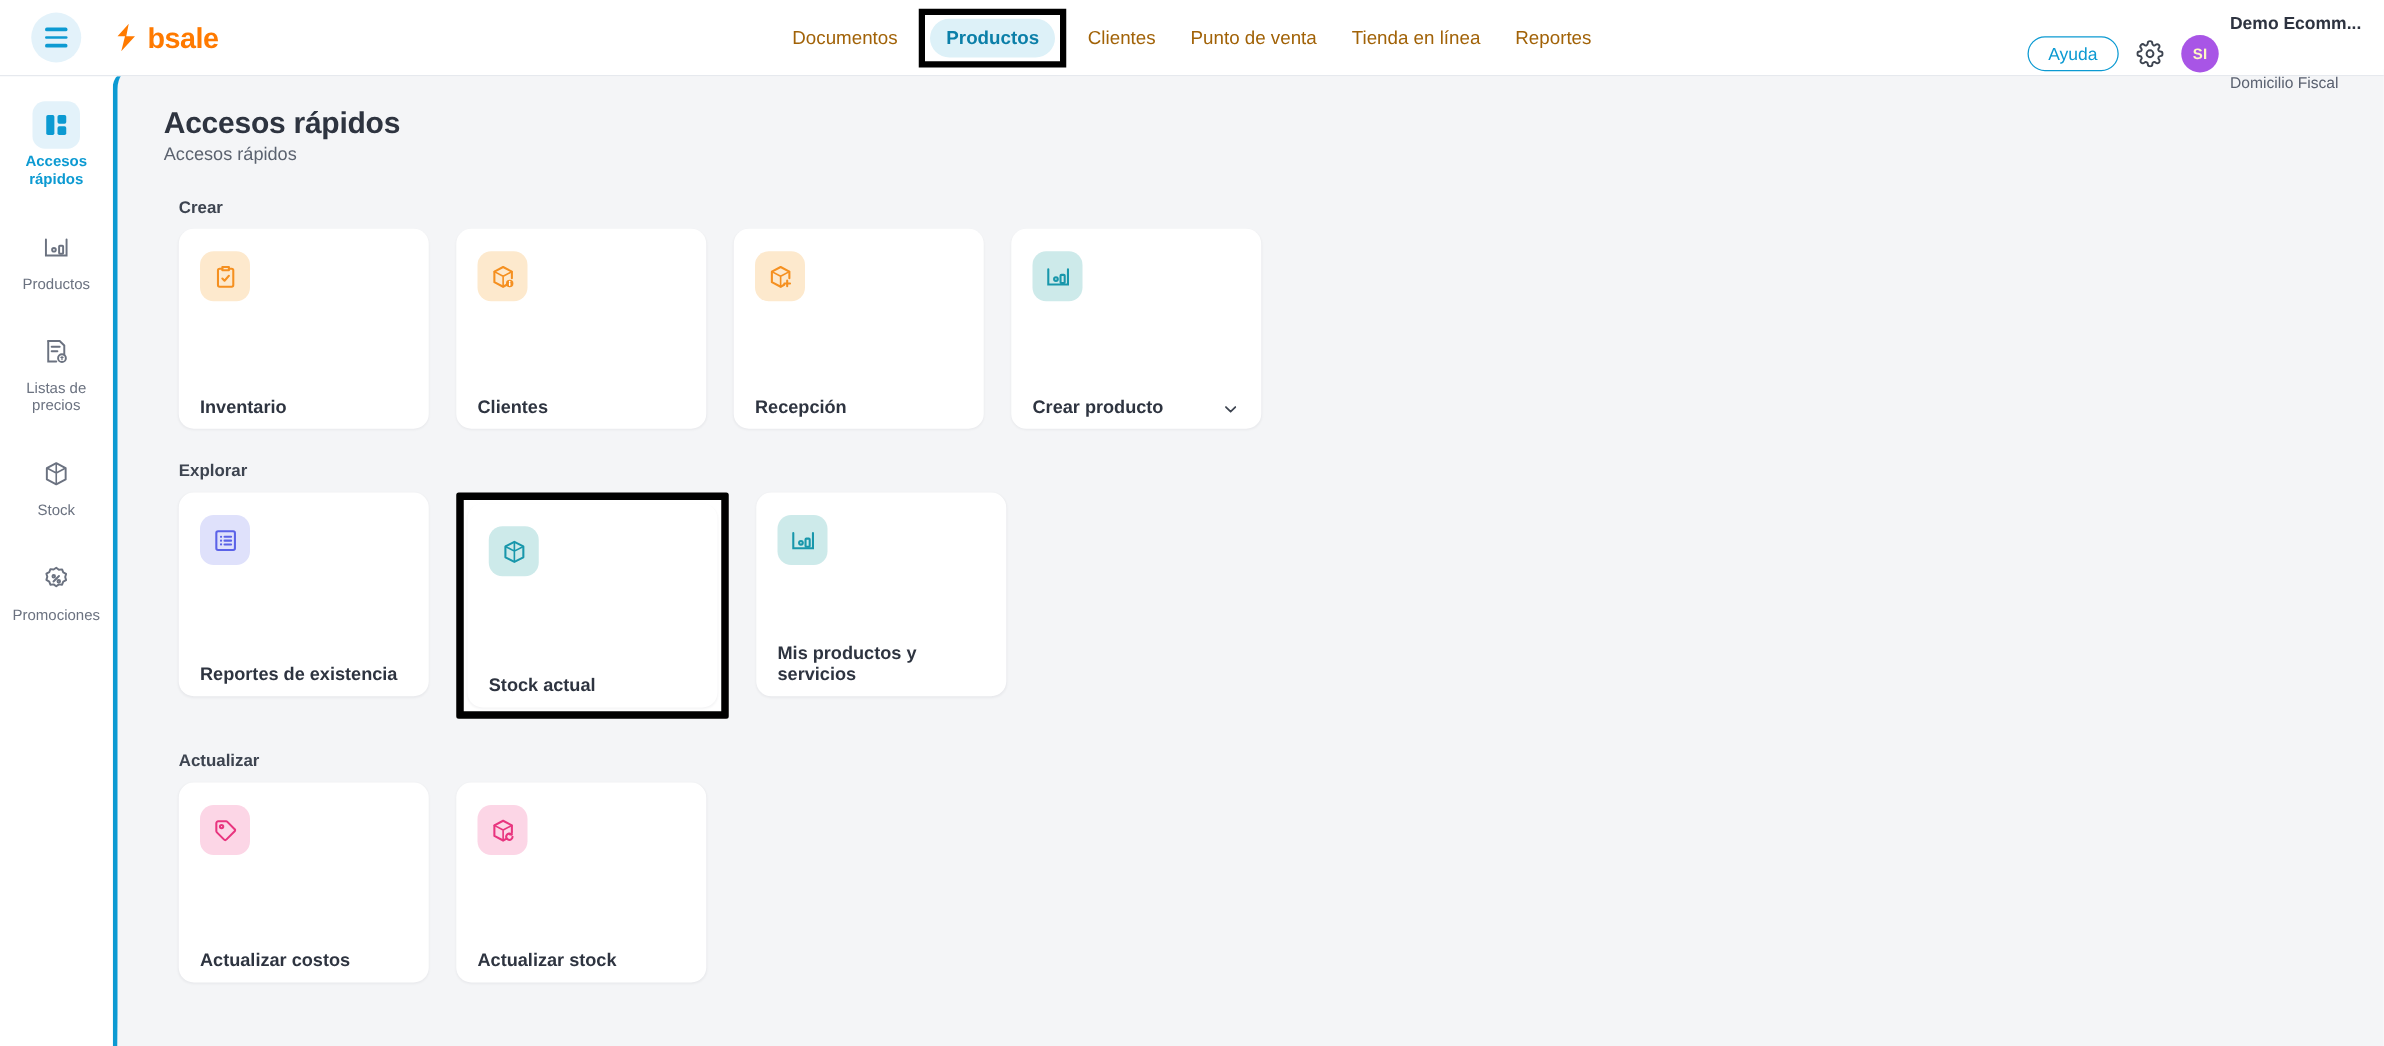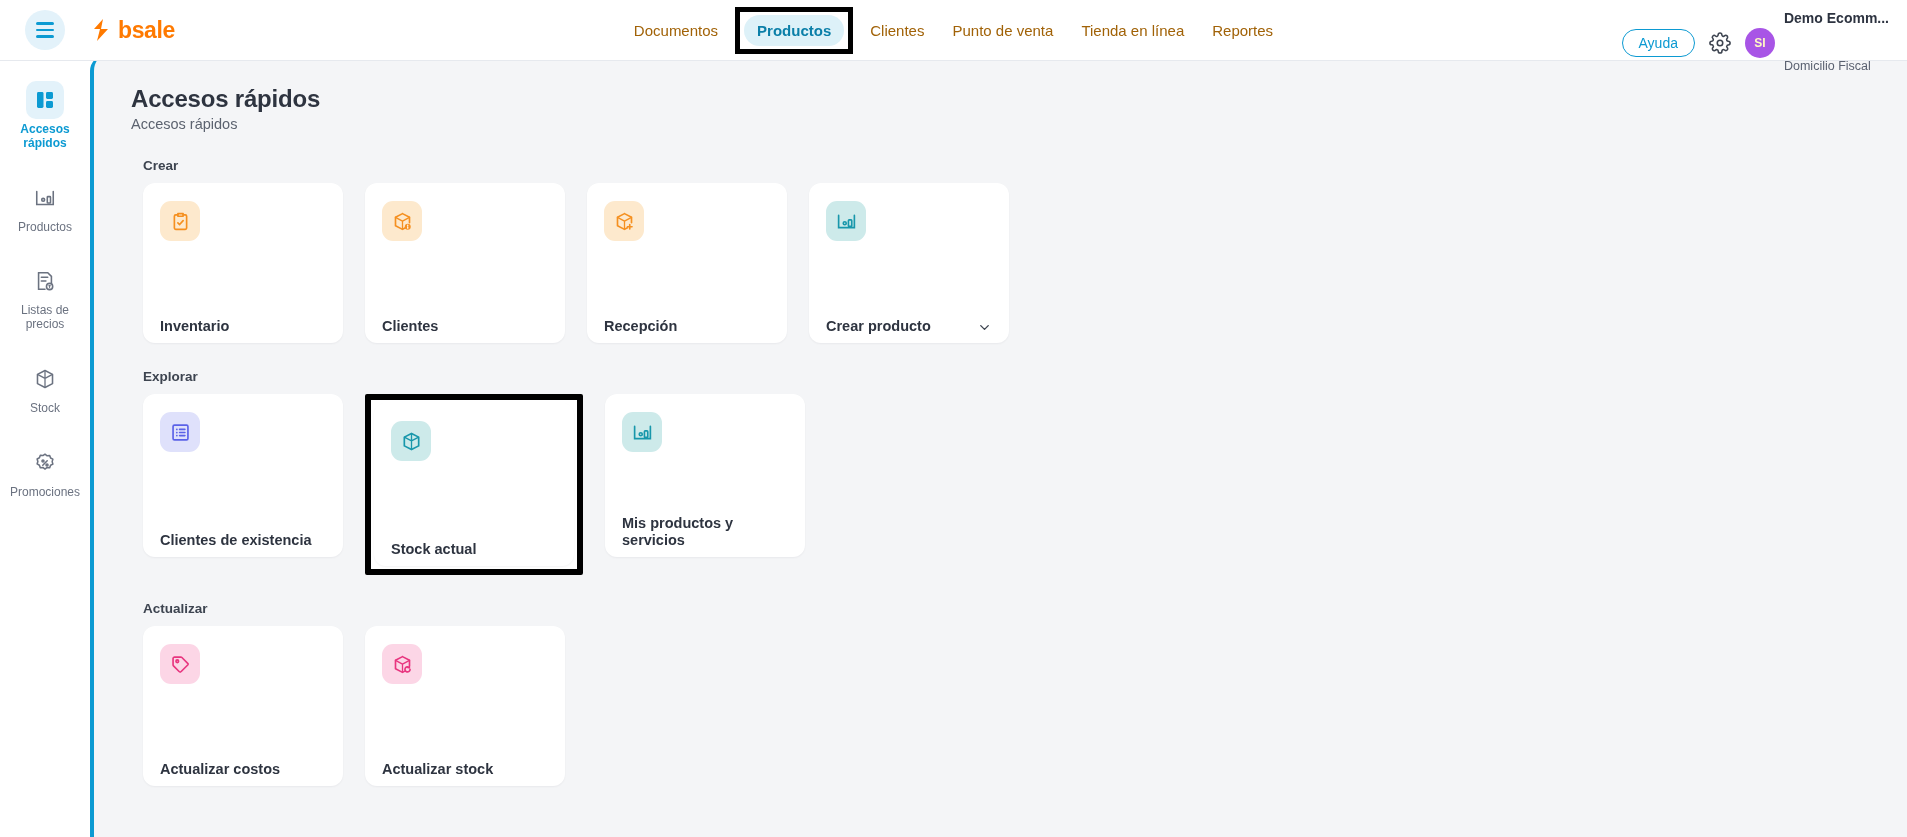--- a/index.html
+++ b/index.html
@@ -345,21 +345,21 @@
         <span class="qcard-icon" style="background:#dfe1fb">
           <svg width="21" height="21" viewBox="0 0 24 24" fill="none" stroke="#5b62e8" stroke-width="1.9" stroke-linecap="round">
             <rect x="3.5" y="3.5" width="17" height="17" rx="1.6"></rect>
             <path d="M11 8.5h6M11 12h6M11 15.5h6"></path>
             <circle cx="7.8" cy="8.5" r="1" fill="#5b62e8" stroke="none"></circle>
             <circle cx="7.8" cy="12" r="1" fill="#5b62e8" stroke="none"></circle>
             <circle cx="7.8" cy="15.5" r="1" fill="#5b62e8" stroke="none"></circle>
           </svg>
         </span>
         <div class="qcard-foot">
-          <span class="qcard-label">Clientes de existencia</span>
+          <span class="qcard-label">Reportes de existencia</span>
         </div>
       </div>
 
       <span class="card-highlight">
         <div class="qcard tall">
           <span class="qcard-icon" style="background:#cdeaea">
             <svg width="21" height="21" viewBox="0 0 24 24" fill="none" stroke="#1897ab" stroke-width="1.9" stroke-linejoin="round">
               <path d="M12 2.8 20.2 7v10L12 21.2 3.8 17V7z"></path>
               <path d="M12 2.8V21.2M3.8 7 12 11.3 20.2 7" stroke-width="1.5"></path>
             </svg>

